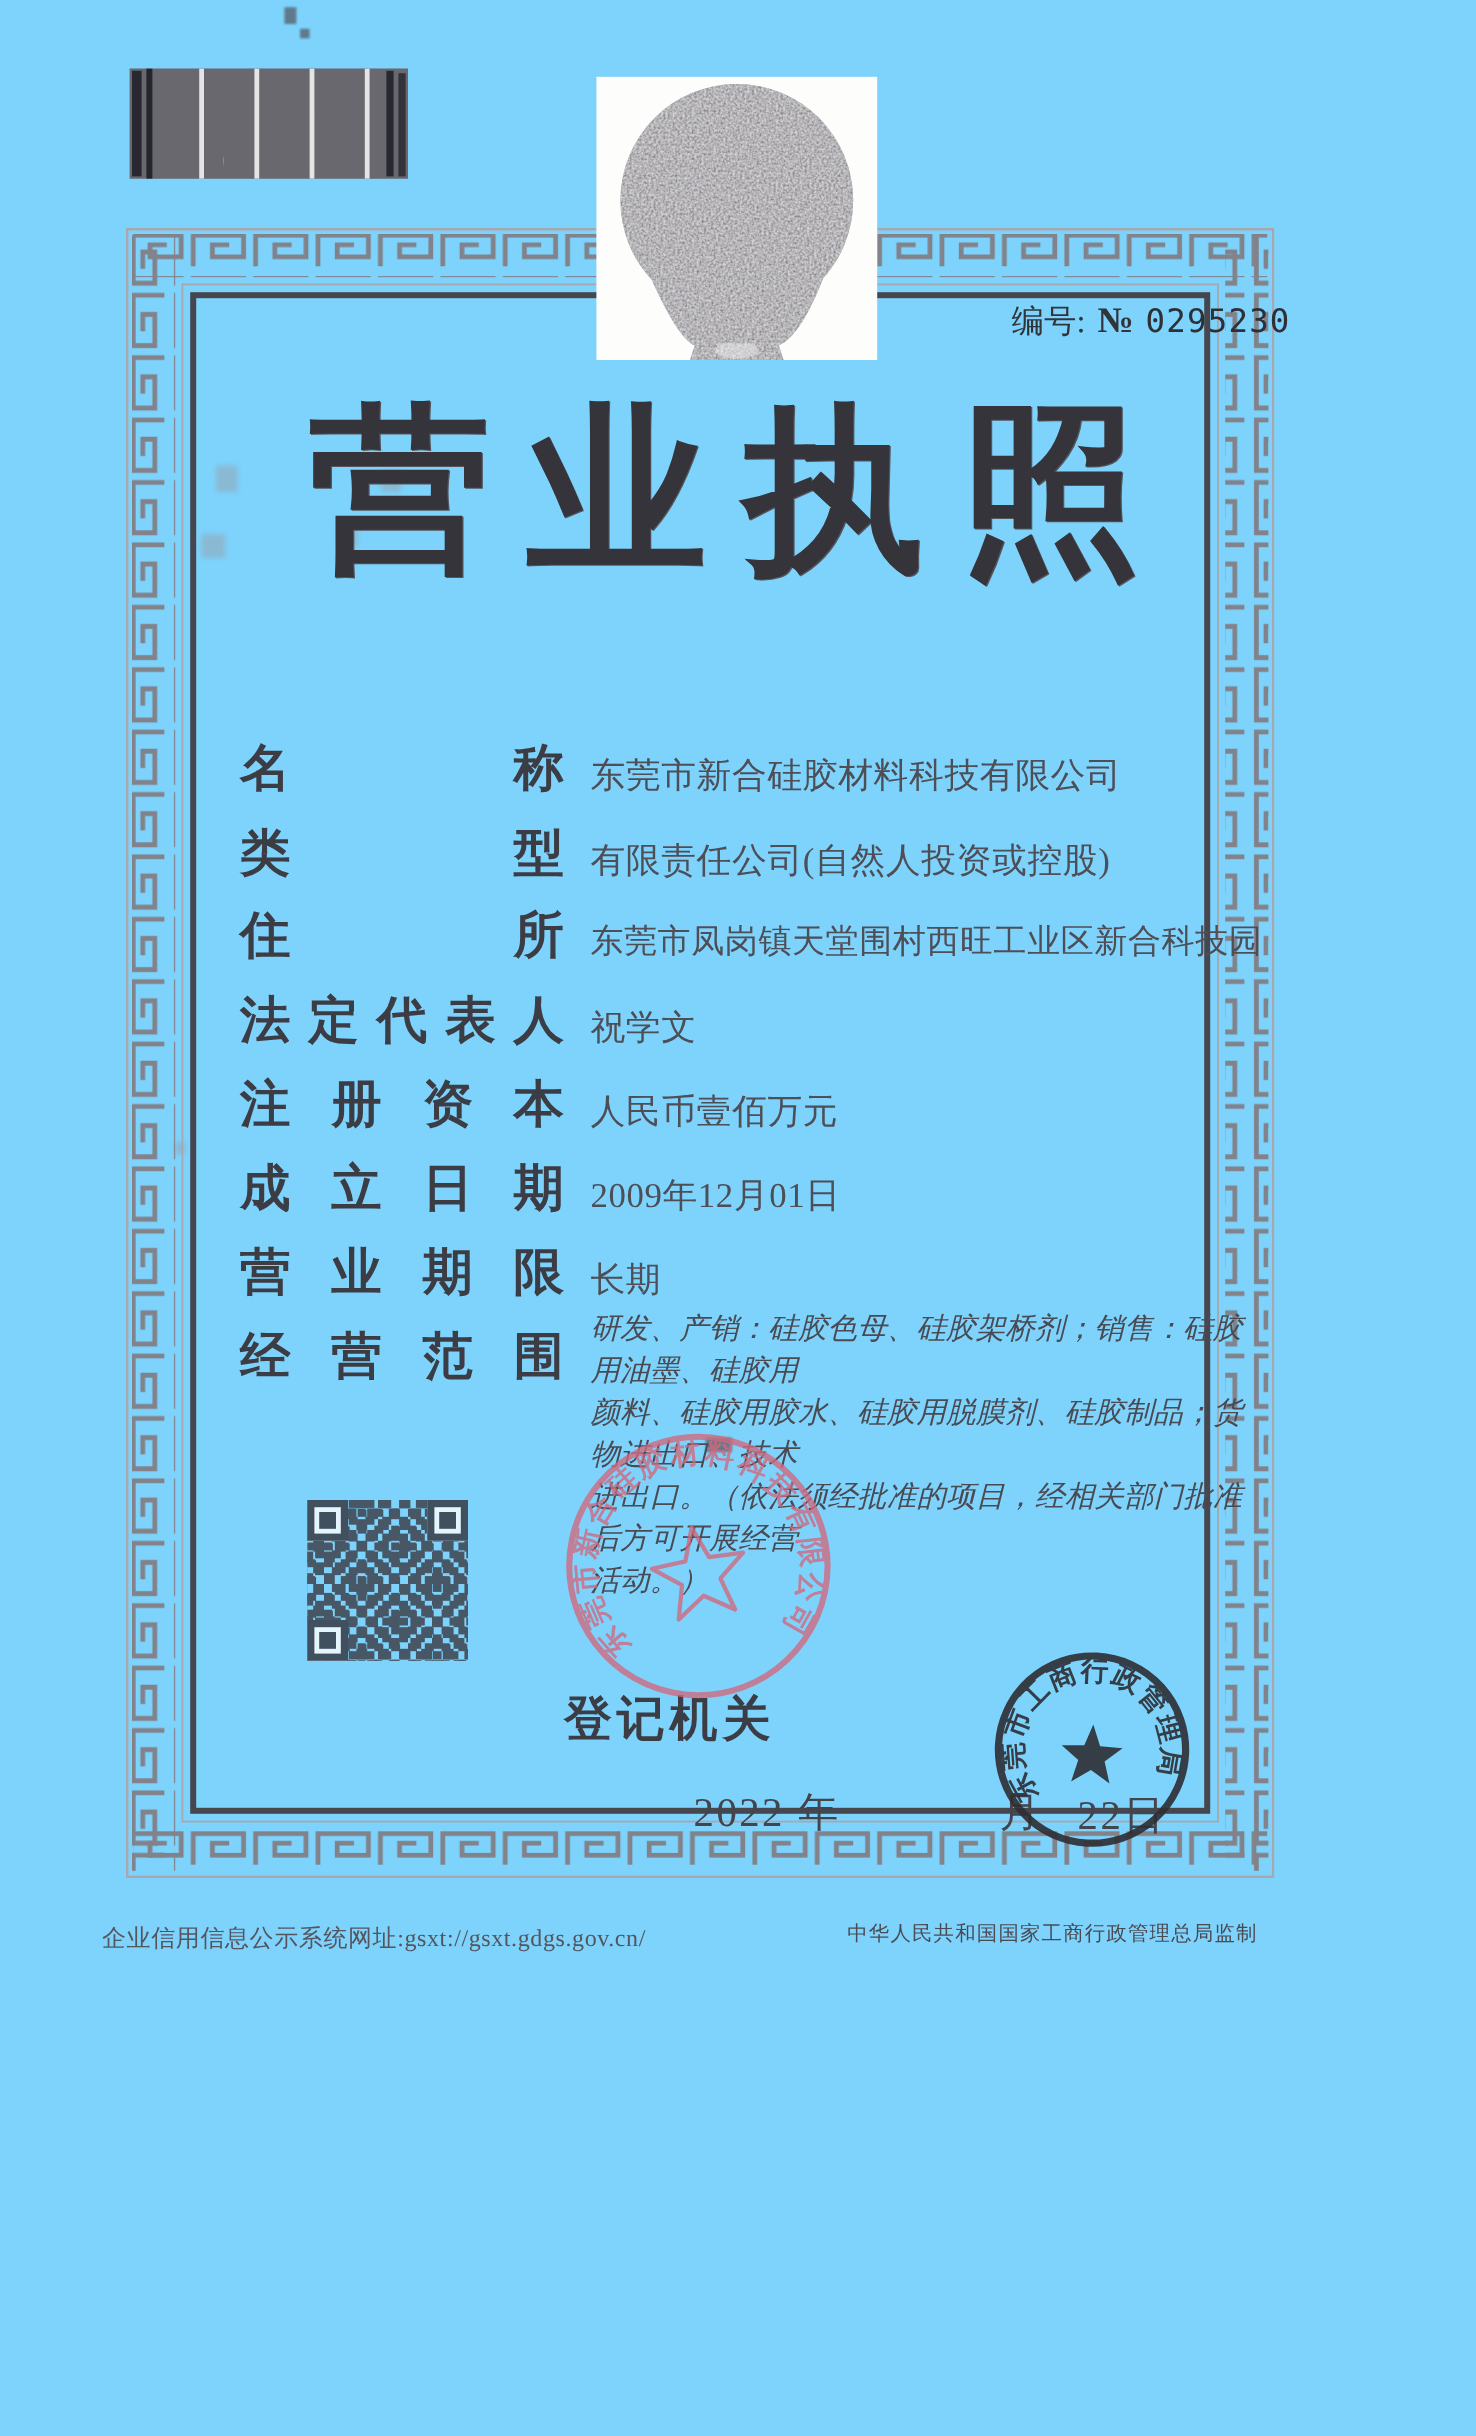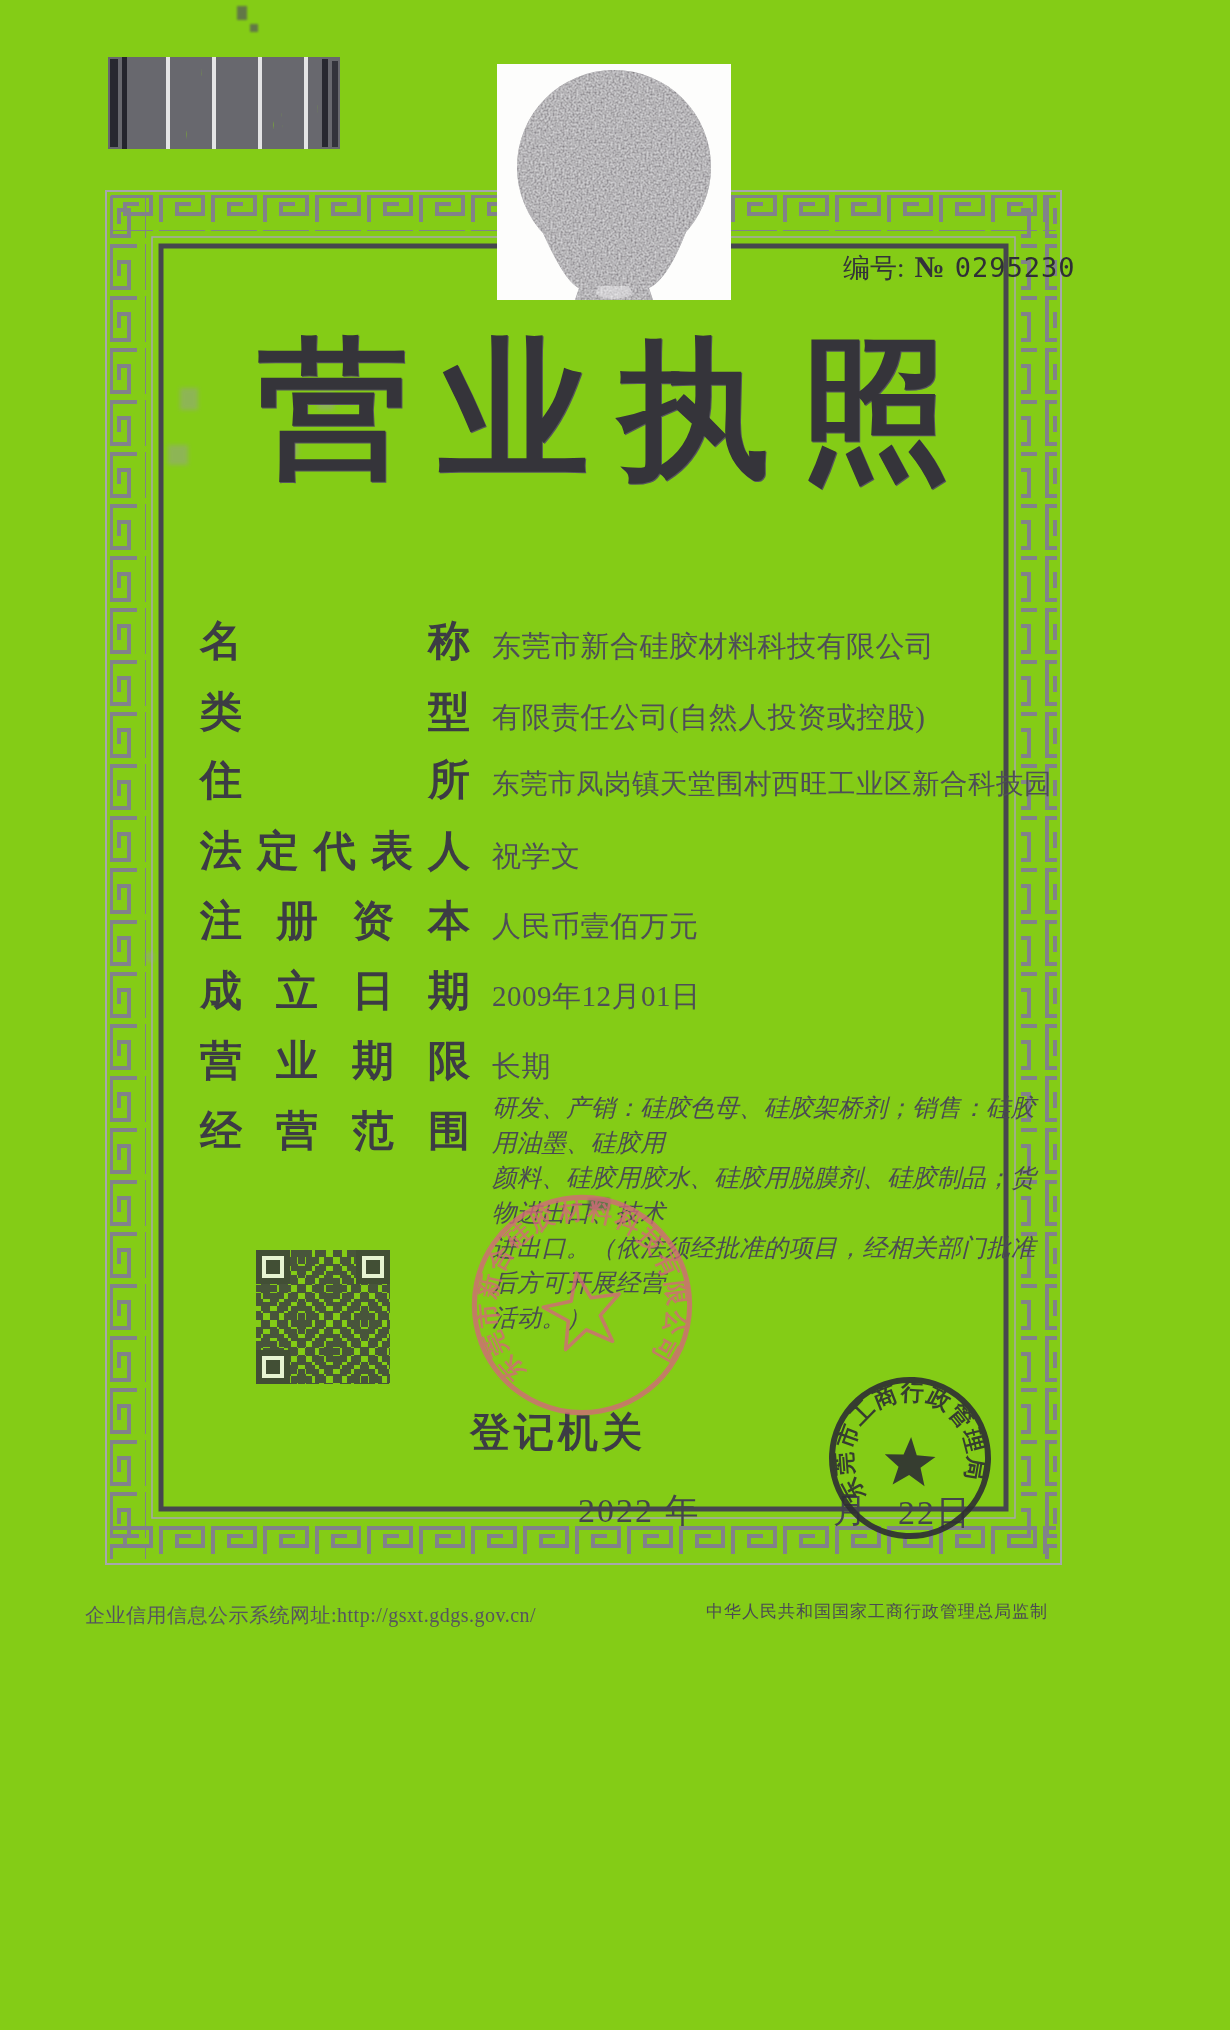--- a/index.html
+++ b/index.html
@@ -1,17 +1,17 @@
 <!DOCTYPE html>
 <html><head>
 <meta charset="utf-8">
 <style>
   html,body{margin:0;padding:0;background:#e9e9e9;}
   .page{
-    position:relative;width:1230px;height:2030px;background:#84cc16;
+    position:relative;width:1230px;height:2030px;background:#7dd3fc;
     font-family:"Liberation Serif","DejaVu Serif",serif;color:#3d3d44;overflow:hidden;
   }
   
   .barcode{position:absolute;left:108px;top:57px;width:232px;height:92px;filter:blur(.4px) contrast(1.05);}
   
   .emblem{position:absolute;left:497px;top:64px;width:222px;height:236px;background:#fdfdfc;z-index:3;padding:0 6px;}
   
   .frame{position:absolute;left:105px;top:190px;width:957px;height:1375px;z-index:1;}
   
   .serial{position:absolute;left:843px;top:250px;z-index:4;display:flex;align-items:baseline;gap:10px;font-size:27px;color:#33333a;}
@@ -239,21 +239,21 @@
 
   <svg class="stamp-black" viewBox="0 0 180 180">
     <circle cx="90" cy="90" r="78" fill="none" stroke="#2e2e33" stroke-width="6"></circle>
     <path id="stampArc" d="M 48 130 A 58 58 0 1 1 132 130" fill="none"></path>
     <text font-size="23" letter-spacing="1.5" fill="#2e2e33" font-weight="bold">
       <textPath href="#stampArc">东莞市工商行政管理局</textPath>
     </text>
     <path d="M90,69 L96.6,86.8 L115.4,87.6 L101,99.3 L106,117.4 L90,107 L74,117.4 L79,99.3 L64.6,87.6 L83.4,86.8 Z" fill="#2e2e33"></path>
   </svg>
 
-  <div class="footer-left">企业信用信息公示系统网址:http://gsxt.gdgs.gov.cn/</div>
+  <div class="footer-left">企业信用信息公示系统网址:gsxt://gsxt.gdgs.gov.cn/</div>
   <div class="footer-right">中华人民共和国国家工商行政管理总局监制</div>
 
   <div class="art" style="left:180px;top:388px;width:18px;height:22px"></div>
   <div class="art" style="left:318px;top:392px;width:16px;height:18px"></div>
   <div class="art" style="left:168px;top:445px;width:20px;height:20px"></div>
   <div class="art" style="left:282px;top:440px;width:16px;height:16px"></div>
   <div class="art dark" style="left:237px;top:6px;width:10px;height:14px"></div>
   <div class="art dark" style="left:250px;top:24px;width:8px;height:8px"></div>
   <div class="art dark" style="left:588px;top:1198px;width:22px;height:12px"></div>
   <div class="art" style="left:146px;top:952px;width:8px;height:10px"></div>

